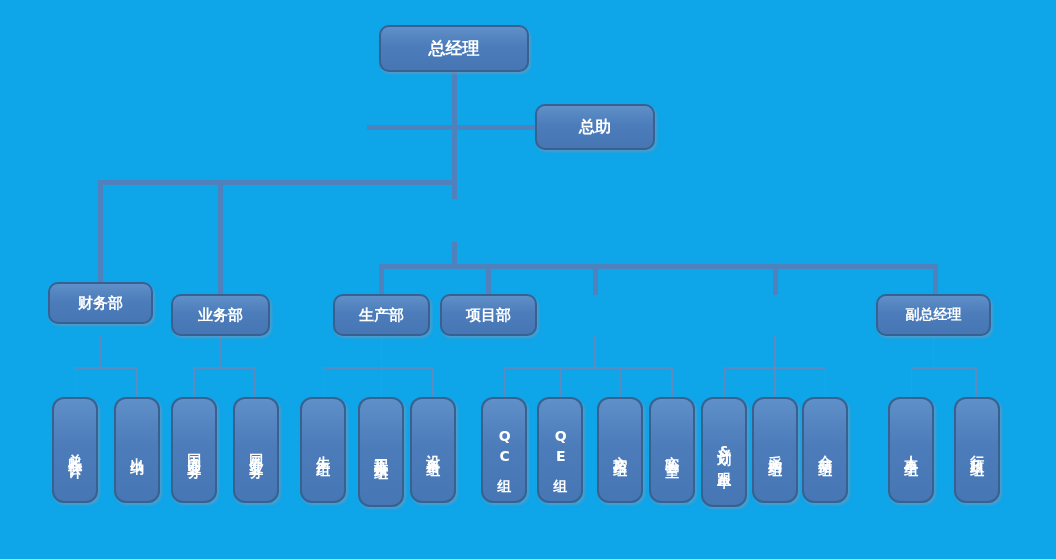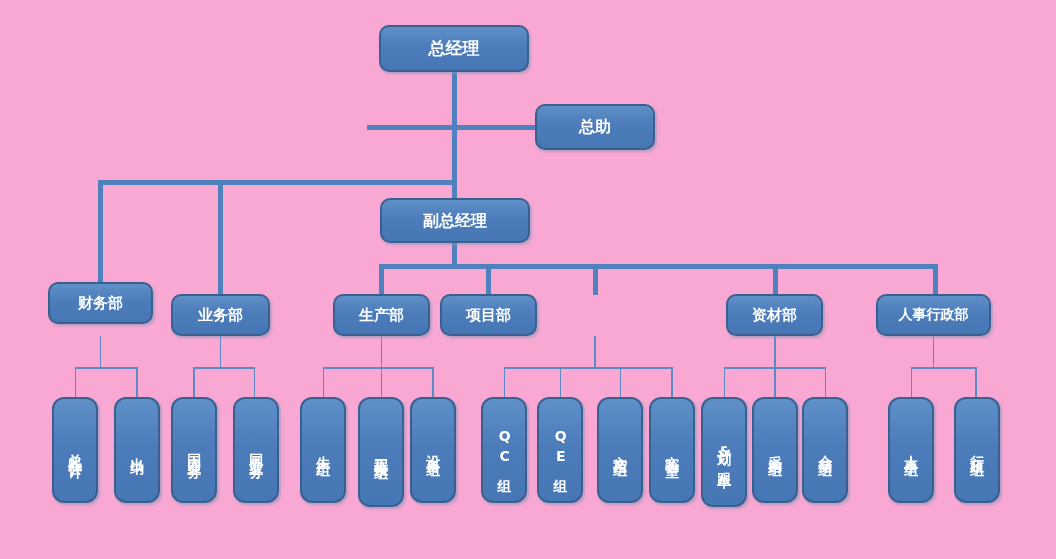--- a/index.html
+++ b/index.html
@@ -1,19 +1,19 @@
 <!DOCTYPE html>
 <html><head>
 <meta charset="utf-8">
 <style>
   html,body{margin:0;padding:0;background:#ffffff;}
   #canvas{
     position:relative;
     width:1056px;height:559px;
-    background:#f9a8d4;
+    background:#0ea5e9;
     font-family:"DejaVu Sans",sans-serif;
     overflow:hidden;
   }
   .node{
     position:absolute;
     box-sizing:border-box;
     background:linear-gradient(180deg,#6090c8 0%,#4c7cba 45%,#4676b4 100%);
     border:2px solid #38618f;
     border-radius:10px;
     color:#ffffff;
@@ -83,28 +83,26 @@
 
   <div class="tn" style="left:932.5px;top:336px;width:1.5px;height:31px;"></div>
   <div class="tn" style="left:910.5px;top:367px;width:66px;height:1.5px;"></div>
   <div class="tn" style="left:910.5px;top:367px;width:1.5px;height:30px;"></div>
   <div class="tn" style="left:975px;top:367px;width:1.5px;height:30px;"></div>
 
   <div class="node" style="left:379px;top:25px;width:150px;height:47px;font-size:17px;">总经理</div>
 
   <div class="node" style="left:535px;top:104px;width:120px;height:46px;font-size:16px;text-align:center;">总助</div>
 
-  <div class="node" style="left:380px;top:198px;width:150px;height:45px;font-size:16px;">副总经理</div>
 
   <div class="node" style="left:48px;top:282px;width:105px;height:42px;font-size:15px;">财务部</div>
   <div class="node" style="left:171px;top:294px;width:99px;height:42px;font-size:15px;">业务部</div>
   <div class="node" style="left:333px;top:294px;width:97px;height:42px;font-size:15px;">生产部</div>
   <div class="node" style="left:440px;top:294px;width:97px;height:42px;font-size:15px;">项目部</div>
-  <div class="node" style="left:726px;top:294px;width:97px;height:42px;font-size:15px;">资材部</div>
-  <div class="node" style="left:876px;top:294px;width:115px;height:42px;font-size:14px;">人事行政部</div>
+  <div class="node" style="left:876px;top:294px;width:115px;height:42px;font-size:14px;">副总经理</div>
 
   <div class="node v" style="left:52px;top:397px;width:46px;height:106px;font-size:14px;">总账会计</div>
   <div class="node v" style="left:114px;top:397px;width:46px;height:106px;font-size:14px;">出纳</div>
   <div class="node v" style="left:171px;top:397px;width:46px;height:106px;font-size:14px;">国内业务</div>
   <div class="node v" style="left:233px;top:397px;width:46px;height:106px;font-size:14px;">国外业务</div>
 
   <div class="node v" style="left:300px;top:397px;width:46px;height:106px;font-size:14px;">生产组</div>
   <div class="node v" style="left:358px;top:397px;width:46px;height:110px;font-size:14px;letter-spacing:2px;">工程技术组</div>
   <div class="node v" style="left:410px;top:397px;width:46px;height:106px;font-size:14px;">设备组</div>
 

